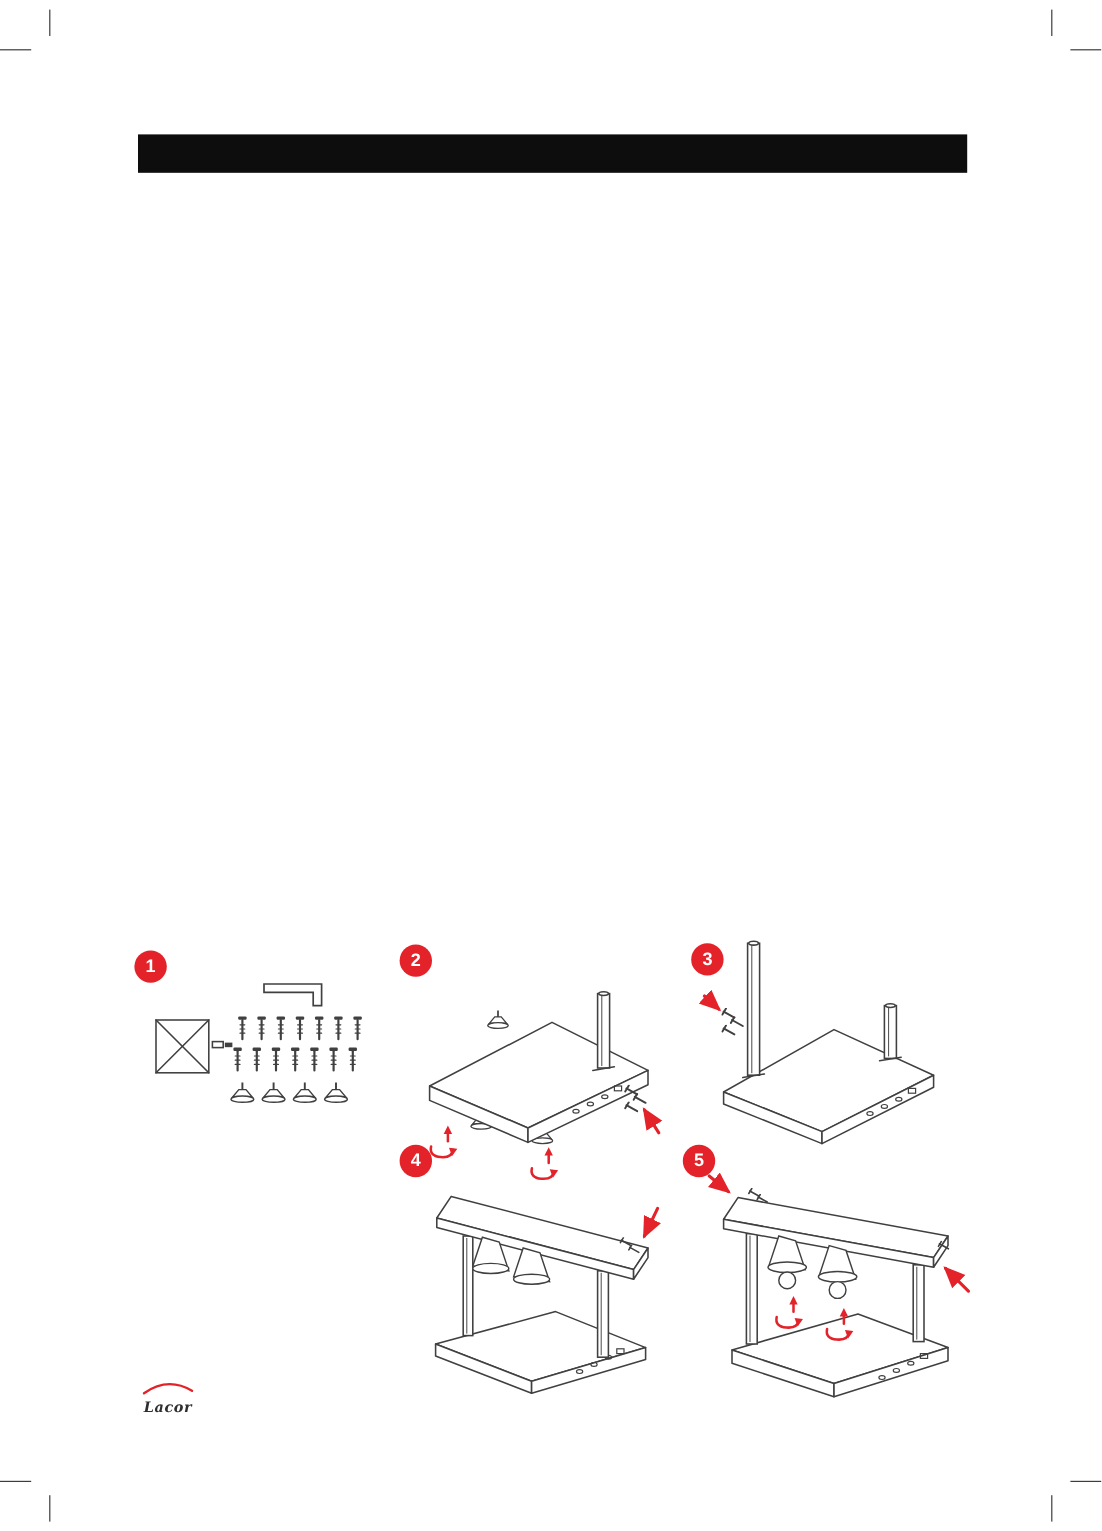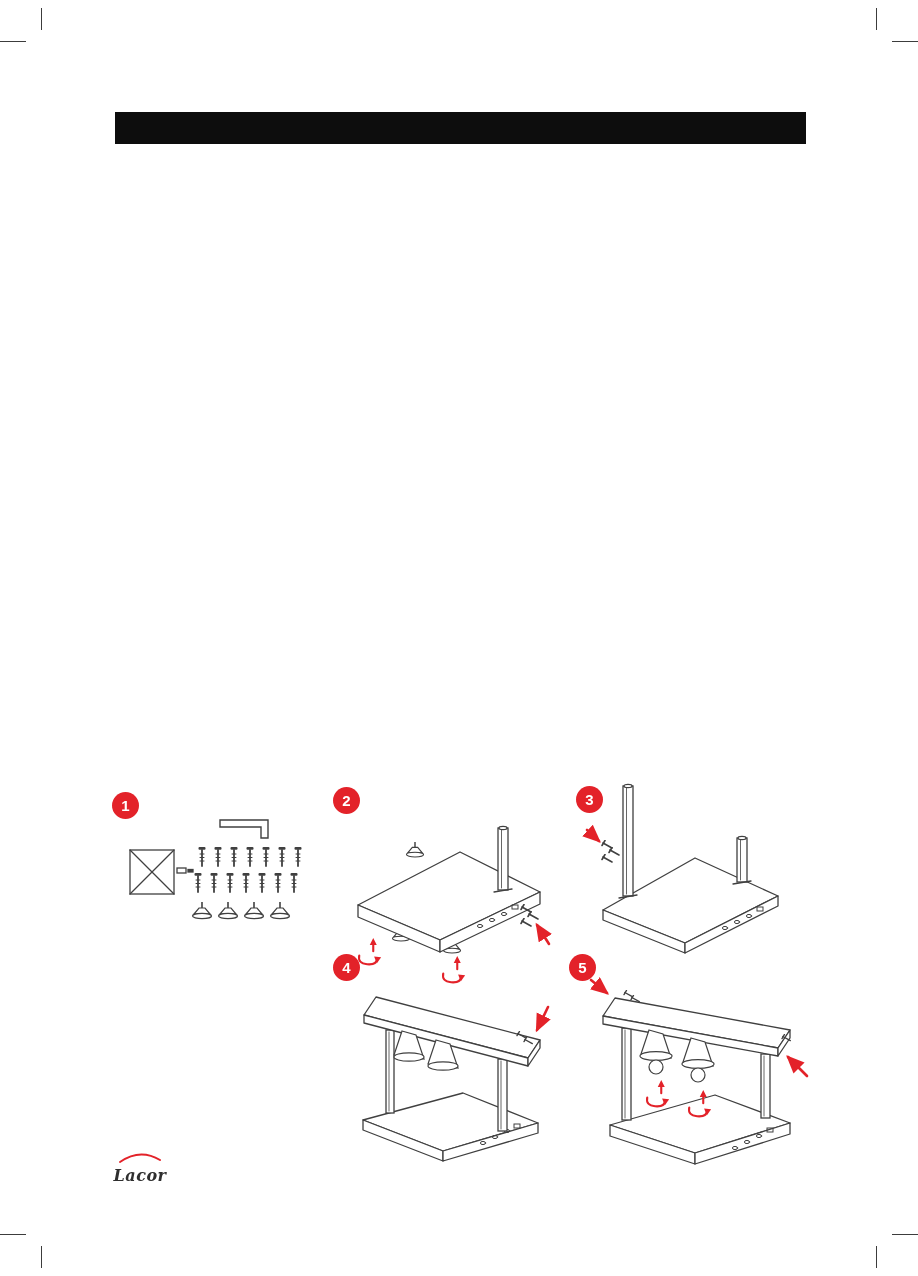--- a/index.html
+++ b/index.html
@@ -5,21 +5,21 @@
   html,body{margin:0;padding:0;background:#ffffff;}
   .page{position:relative;width:918px;height:1276px;background:#ffffff;overflow:hidden;
         font-family:"Liberation Sans",sans-serif;}
   .cropmark{position:absolute;background:#3c3c3c;}
   .header-bar{position:absolute;left:115px;top:112px;width:691px;height:32px;background:#0d0d0d;}
   .step-badge{position:absolute;width:27px;height:27px;border-radius:50%;background:#e32229;color:#ffffff;
         font-weight:bold;font-size:15px;line-height:27px;text-align:center;}
   .diagram{position:absolute;}
   .logo{position:absolute;left:108px;top:1150px;width:64px;text-align:center;}
   .logo-text{font-family:"DejaVu Serif",serif;font-style:italic;font-weight:bold;
-        font-size:16px;color:#2e2e2e;letter-spacing:.5px;margin-top:-2px;}
+        font-size:12px;color:#2e2e2e;letter-spacing:.5px;margin-top:-2px;}
   svg{overflow:visible;}
   svg line,svg path,svg polygon,svg rect,svg ellipse{stroke-linecap:round;}
 </style>
 </head>
 <body>
 
 <div class="page">
 
   <div class="cropmark" style="left:41px;top:8px;width:1px;height:22px"></div>
   <div class="cropmark" style="left:0;top:41px;width:26px;height:1px"></div>

